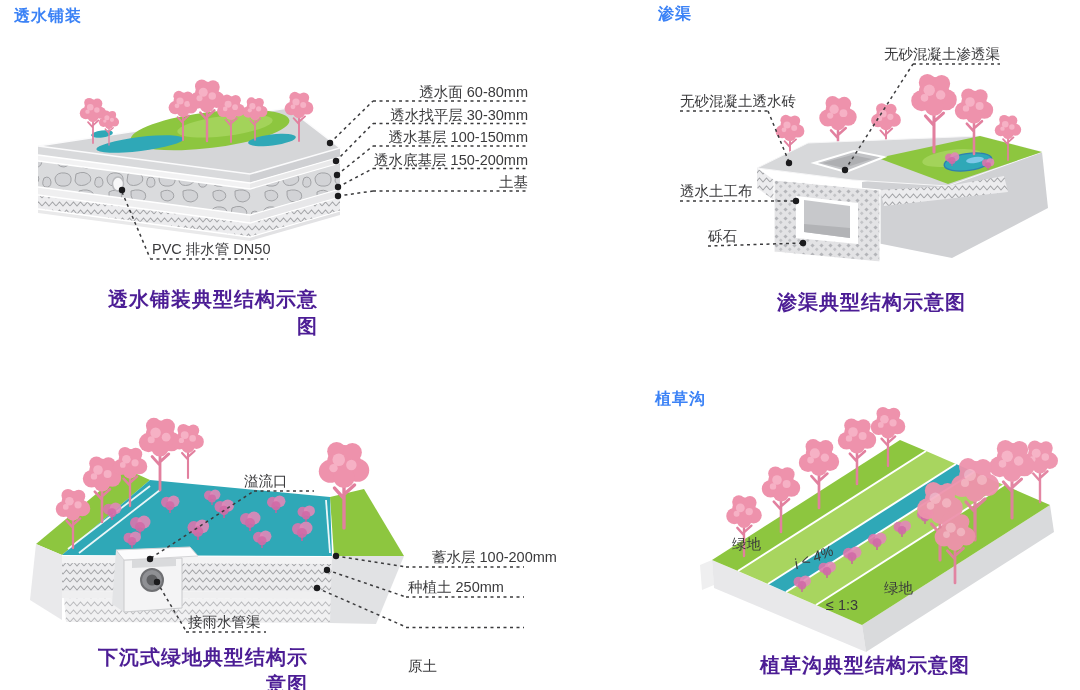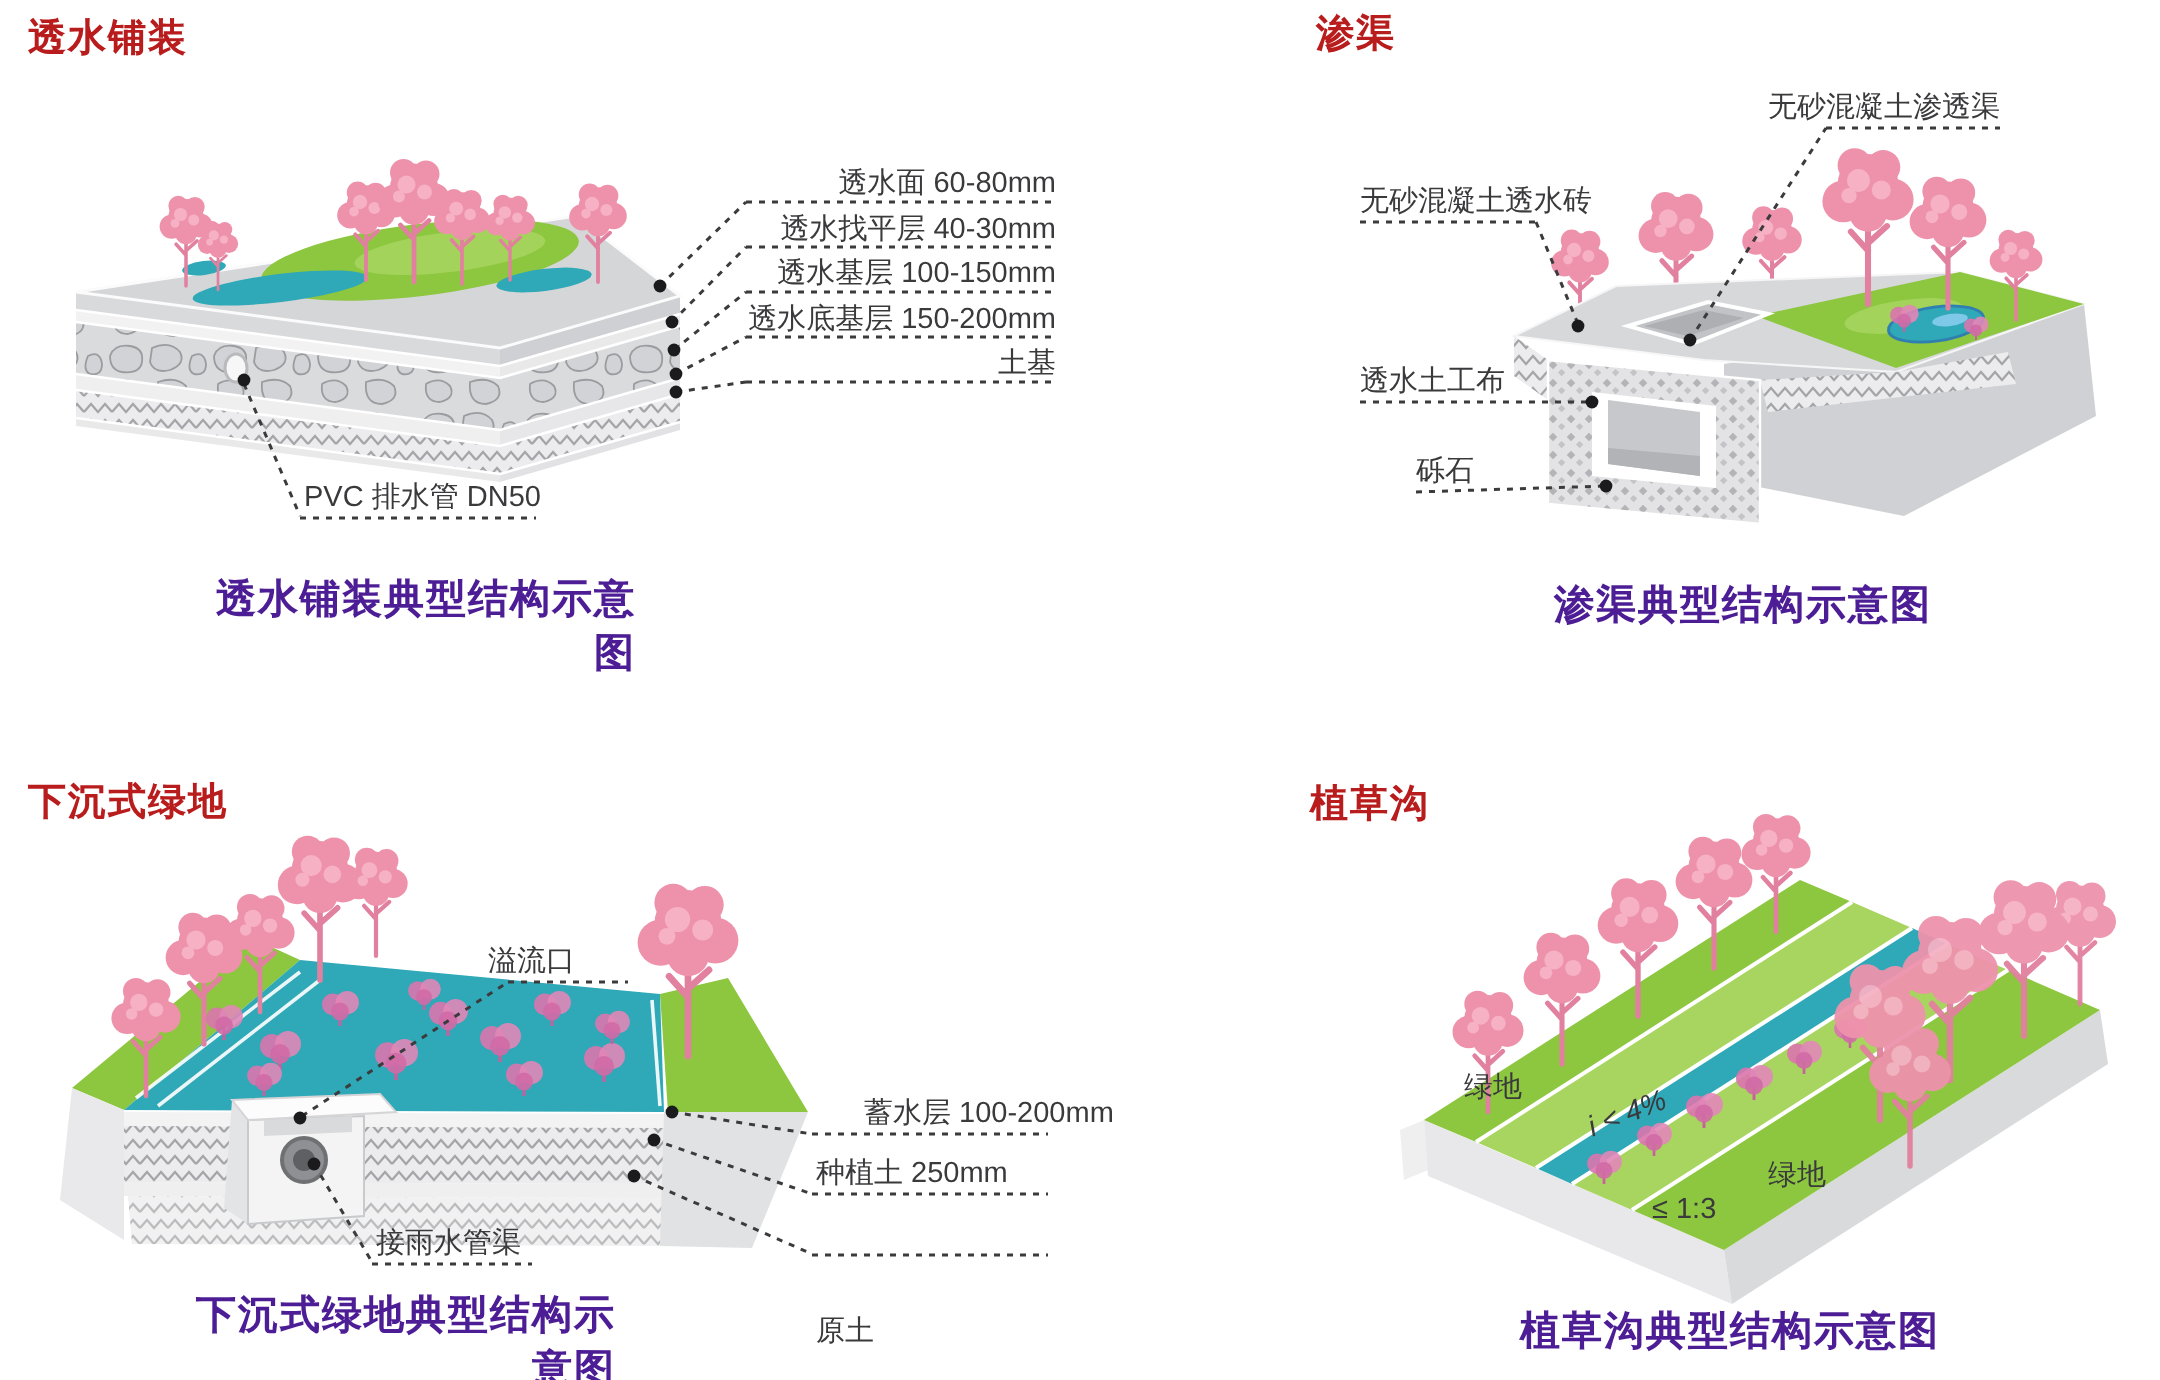--- a/index.html
+++ b/index.html
@@ -1,19 +1,19 @@
 <!DOCTYPE html>
 <html><head>
 <meta charset="utf-8">
 <style>
   html,body{margin:0;padding:0;background:#ffffff;}
   .page{position:relative;width:1080px;height:690px;background:#ffffff;overflow:hidden;
         font-family:"Liberation Sans","DejaVu Sans",sans-serif;color:#3a3a3c;}
   .canvas{position:absolute;left:0;top:0;}
-  .title{position:absolute;font-size:19px;font-weight:bold;color:#b91c1c;letter-spacing:1px;}
+  .title{position:absolute;font-size:16px;font-weight:bold;color:#3b82f6;letter-spacing:1px;}
   .caption{position:absolute;font-size:20px;font-weight:bold;color:#4c1d95;text-align:right;letter-spacing:1px;}
   .lbl{position:absolute;font-size:14.5px;line-height:17px;color:#3a3a3c;white-space:nowrap;}
   .r{text-align:right;}
   .rot{transform:rotate(-21deg);transform-origin:left bottom;}
 </style>
 </head>
 <body>
 
 <div class="page">
 
@@ -292,25 +292,24 @@
       <use href="#tree" transform="translate(1012,518) scale(0.95) translate(-30,-90)"></use>
       <use href="#tree" transform="translate(975,540) scale(1.0) translate(-30,-90)"></use>
       <use href="#tree" transform="translate(940,560) scale(0.95) translate(-30,-90)"></use>
       <use href="#tree" transform="translate(955,583) scale(0.85) translate(-30,-90)"></use>
     </g>
   </g>
 </svg>
 
 <div class="title" style="left:14px;top:6px;">透水铺装</div>
 <div class="title" style="left:658px;top:4px;">渗渠</div>
-<div class="title" style="left:14px;top:388px;">下沉式绿地</div>
 <div class="title" style="left:655px;top:389px;">植草沟</div>
 
 <div class="lbl r" style="left:358px;top:84px;width:170px;">透水面 60-80mm</div>
-<div class="lbl r" style="left:358px;top:106.5px;width:170px;">透水找平层 40-30mm</div>
+<div class="lbl r" style="left:358px;top:106.5px;width:170px;">透水找平层 30-30mm</div>
 <div class="lbl r" style="left:358px;top:129px;width:170px;">透水基层 100-150mm</div>
 <div class="lbl r" style="left:358px;top:151.5px;width:170px;">透水底基层 150-200mm</div>
 <div class="lbl r" style="left:358px;top:174px;width:170px;">土基</div>
 <div class="lbl" style="left:152px;top:241px;">PVC 排水管 DN50</div>
 <div class="caption" style="left:98px;top:286px;width:220px;">透水铺装典型结构示意图</div>
 
 <div class="lbl r" style="left:830px;top:46px;width:170px;">无砂混凝土渗透渠</div>
 <div class="lbl" style="left:680px;top:93px;">无砂混凝土透水砖</div>
 <div class="lbl" style="left:680px;top:183px;">透水土工布</div>
 <div class="lbl" style="left:708px;top:228px;">砾石</div>

